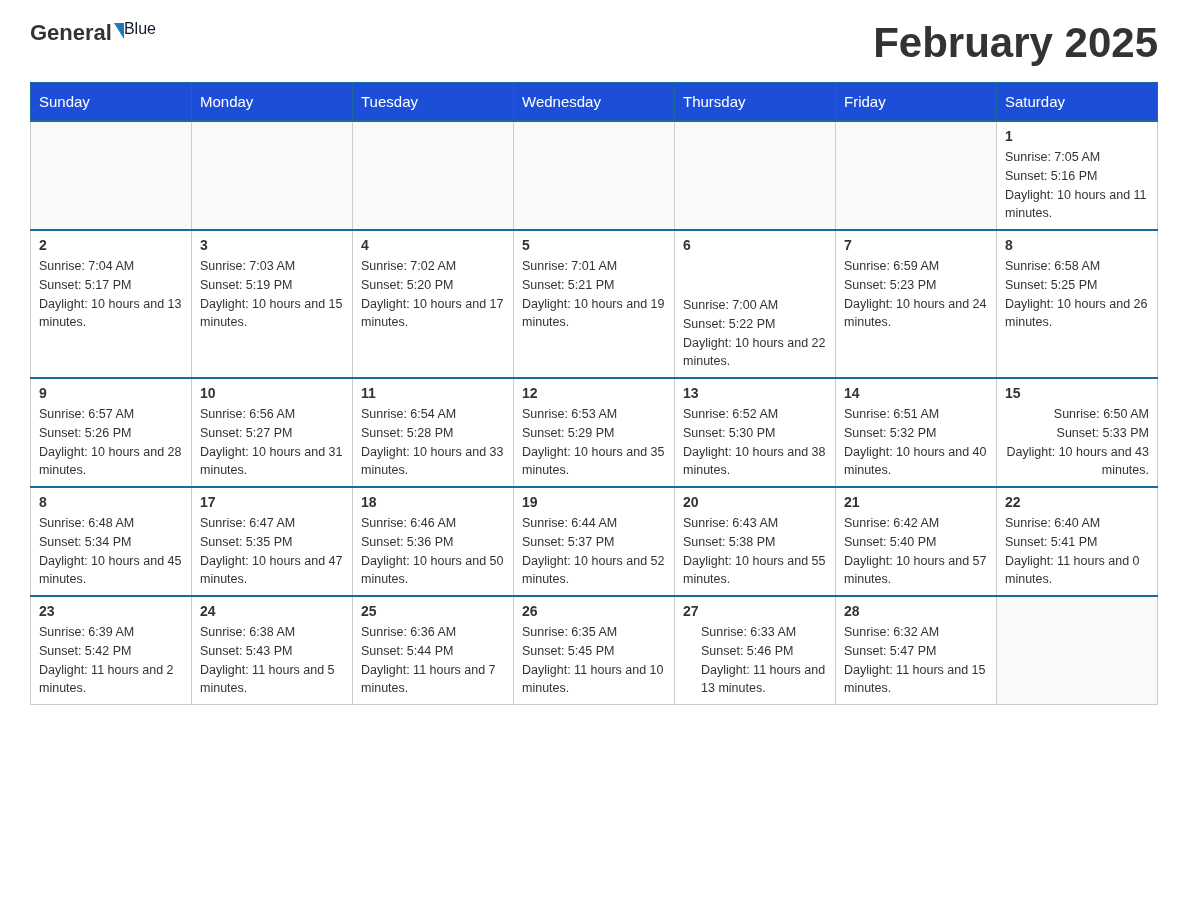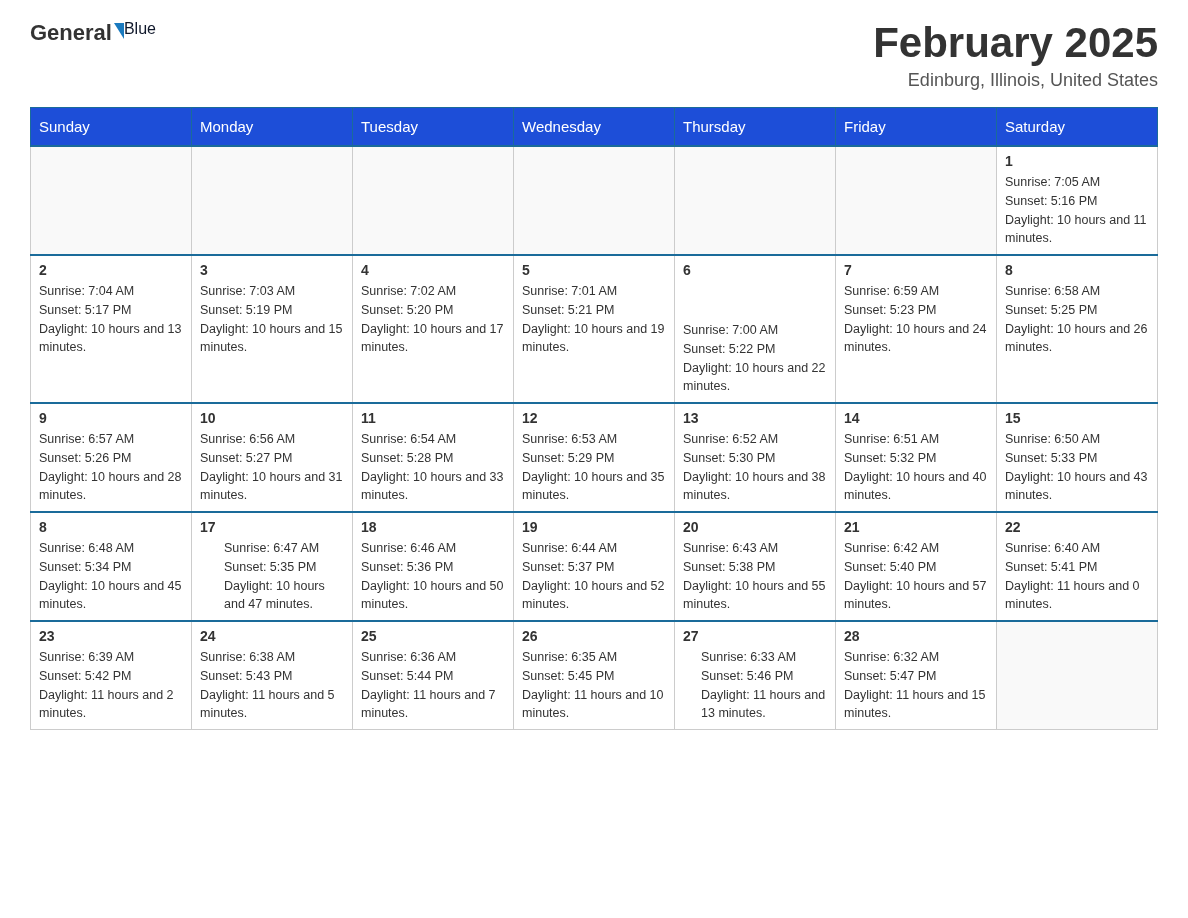--- a/index.html
+++ b/index.html
@@ -98,21 +98,20 @@
 <div class="header">
   <div class="logo">
     <div class="logo-top">
       <span class="logo-general">General</span>
       <div class="logo-triangle"></div>
     </div>
     <span class="logo-blue">Blue</span>
   </div>
   <div class="title-block">
     <h1>February 2025</h1>
-    <div class="subtitle">Edinburg, Illinois, United States</div>
   </div>
 </div>
 
 <table class="calendar">
   <thead>
     <tr>
     <th>Sunday</th>
         <th>Monday</th>
         <th>Tuesday</th>
         <th>Wednesday</th>
@@ -212,35 +211,35 @@
 Daylight: 10 hours and 38 minutes.</div>
         </td>
         <td>
           <span class="day-num">14</span>
           <div class="day-info" style="white-space: pre-line;">Sunrise: 6:51 AM
 Sunset: 5:32 PM
 Daylight: 10 hours and 40 minutes.</div>
         </td>
         <td>
           <span class="day-num">15</span>
-          <div class="day-info" style="white-space: pre-line;">Sunrise: 6:50 AM
+          <div class="day-info" style="white-space: pre-line; text-align: right;">Sunrise: 6:50 AM
 Sunset: 5:33 PM
 Daylight: 10 hours and 43 minutes.</div>
         </td>
       </tr>
       <tr>
         <td>
           <span class="day-num">8</span>
           <div class="day-info" style="white-space: pre-line;">Sunrise: 6:48 AM
 Sunset: 5:34 PM
 Daylight: 10 hours and 45 minutes.</div>
         </td>
         <td>
           <span class="day-num">17</span>
-          <div class="day-info" style="white-space: pre-line; margin-left: 24px;">Sunrise: 6:47 AM
+          <div class="day-info" style="white-space: pre-line;">Sunrise: 6:47 AM
 Sunset: 5:35 PM
 Daylight: 10 hours and 47 minutes.</div>
         </td>
         <td>
           <span class="day-num">18</span>
           <div class="day-info" style="white-space: pre-line;">Sunrise: 6:46 AM
 Sunset: 5:36 PM
 Daylight: 10 hours and 50 minutes.</div>
         </td>
         <td>

